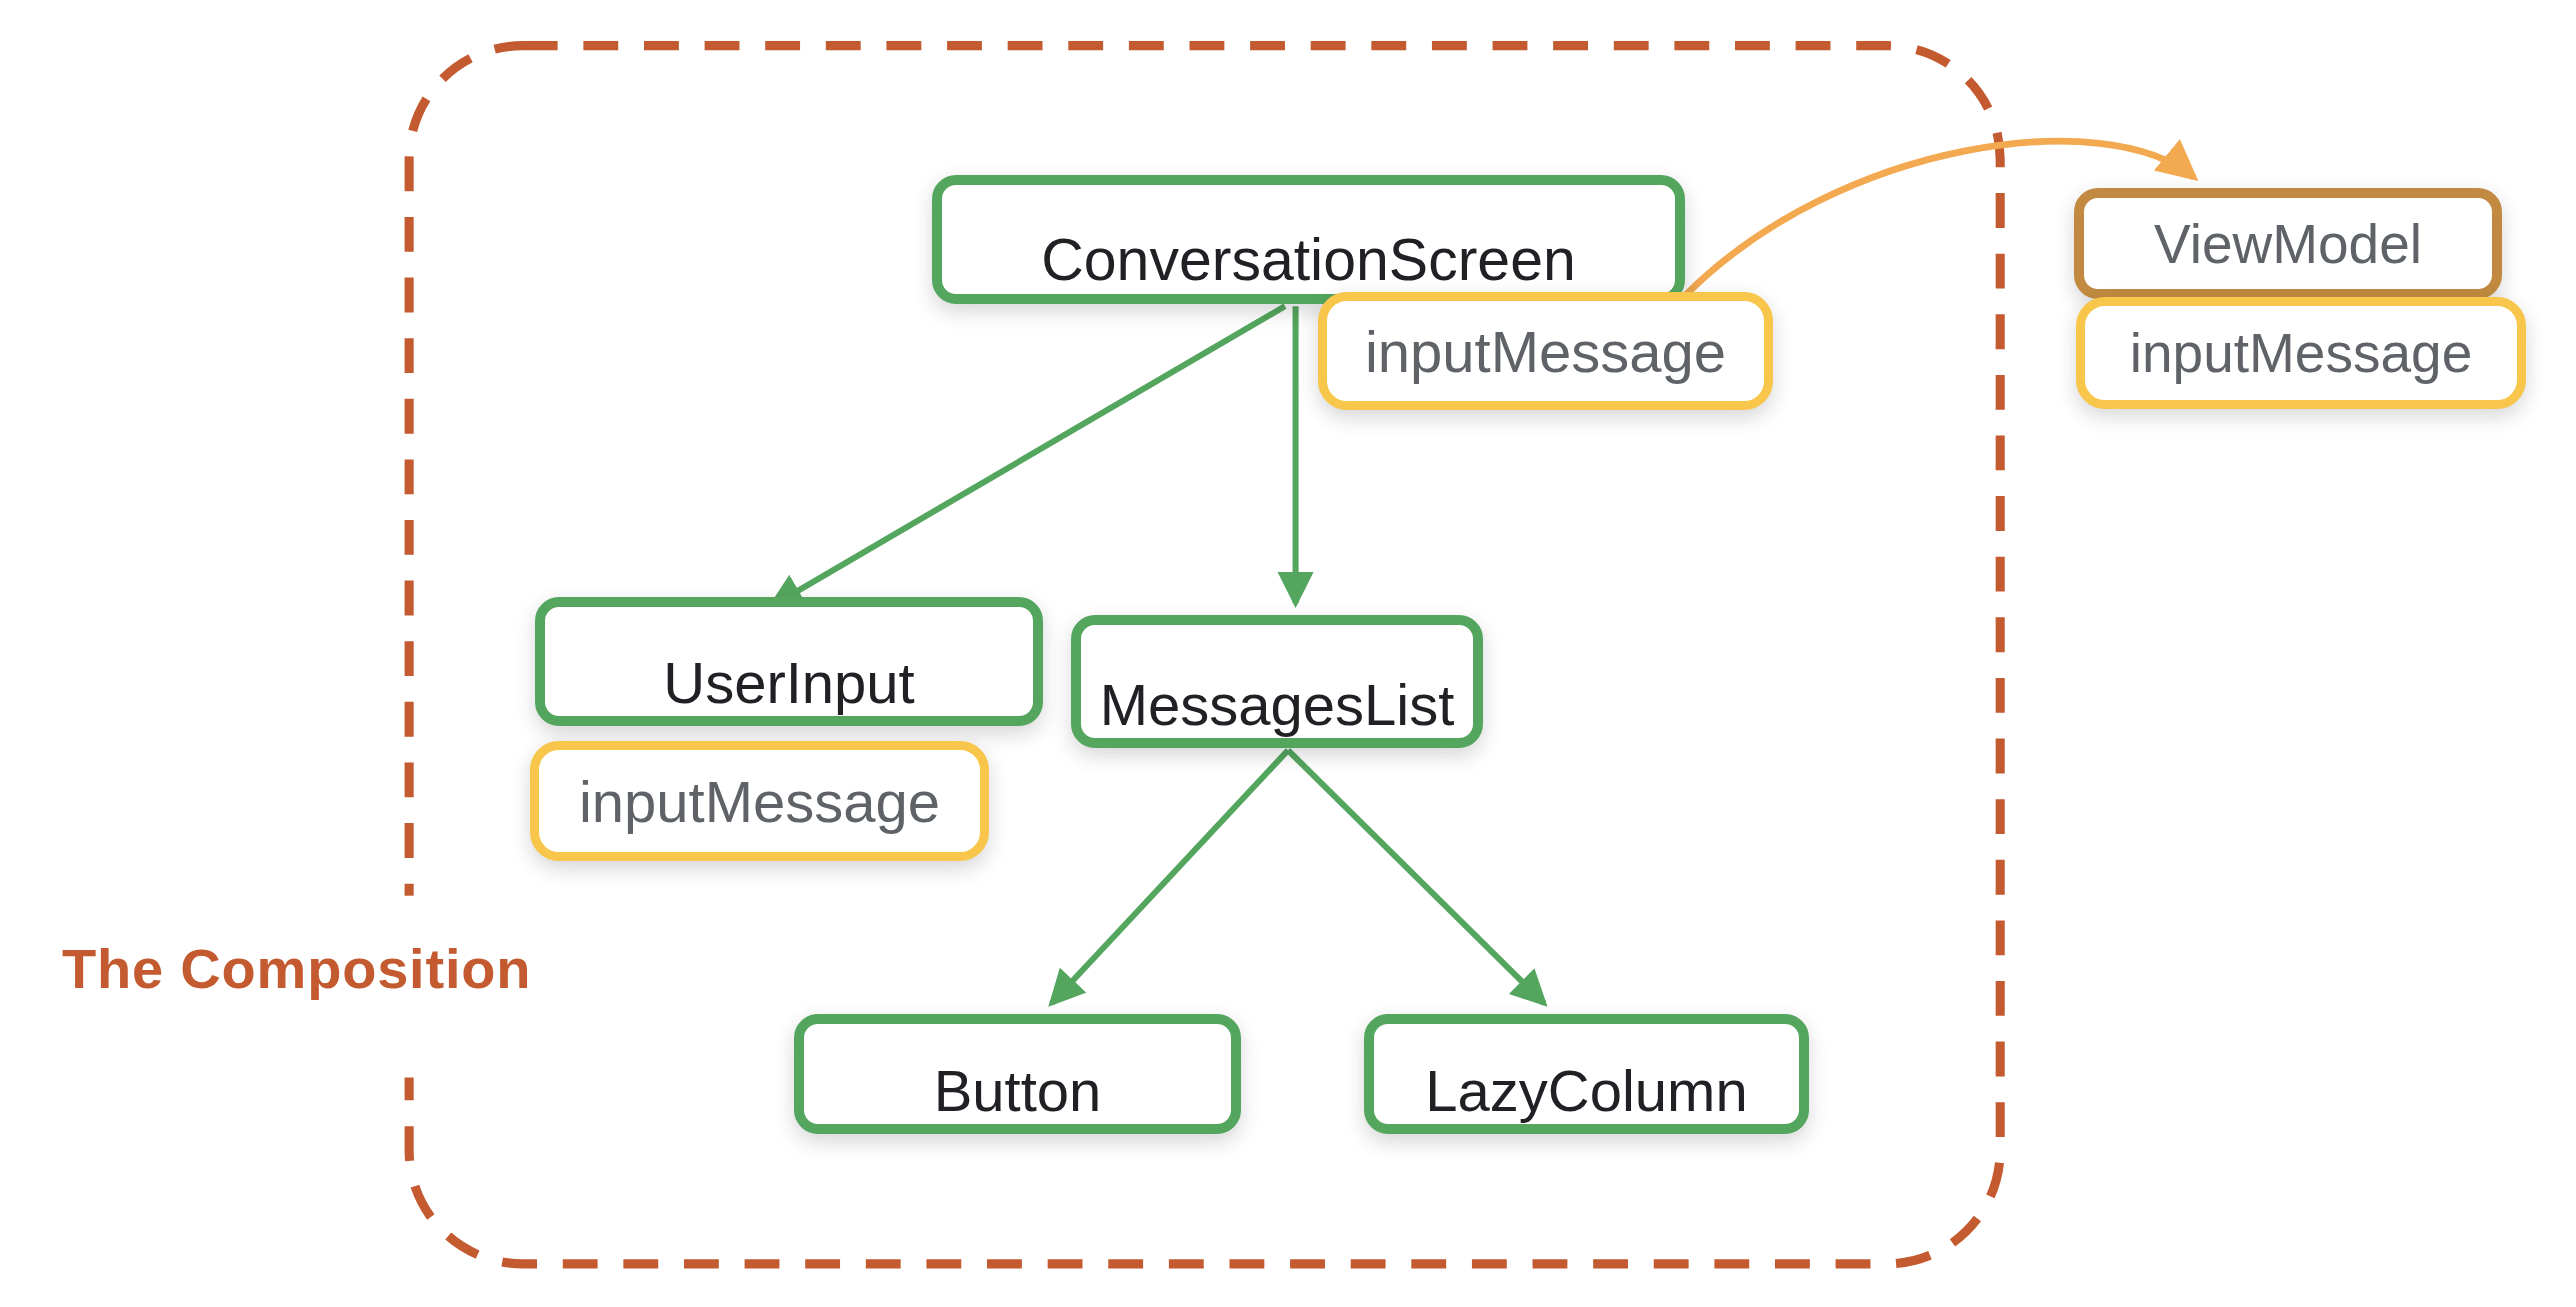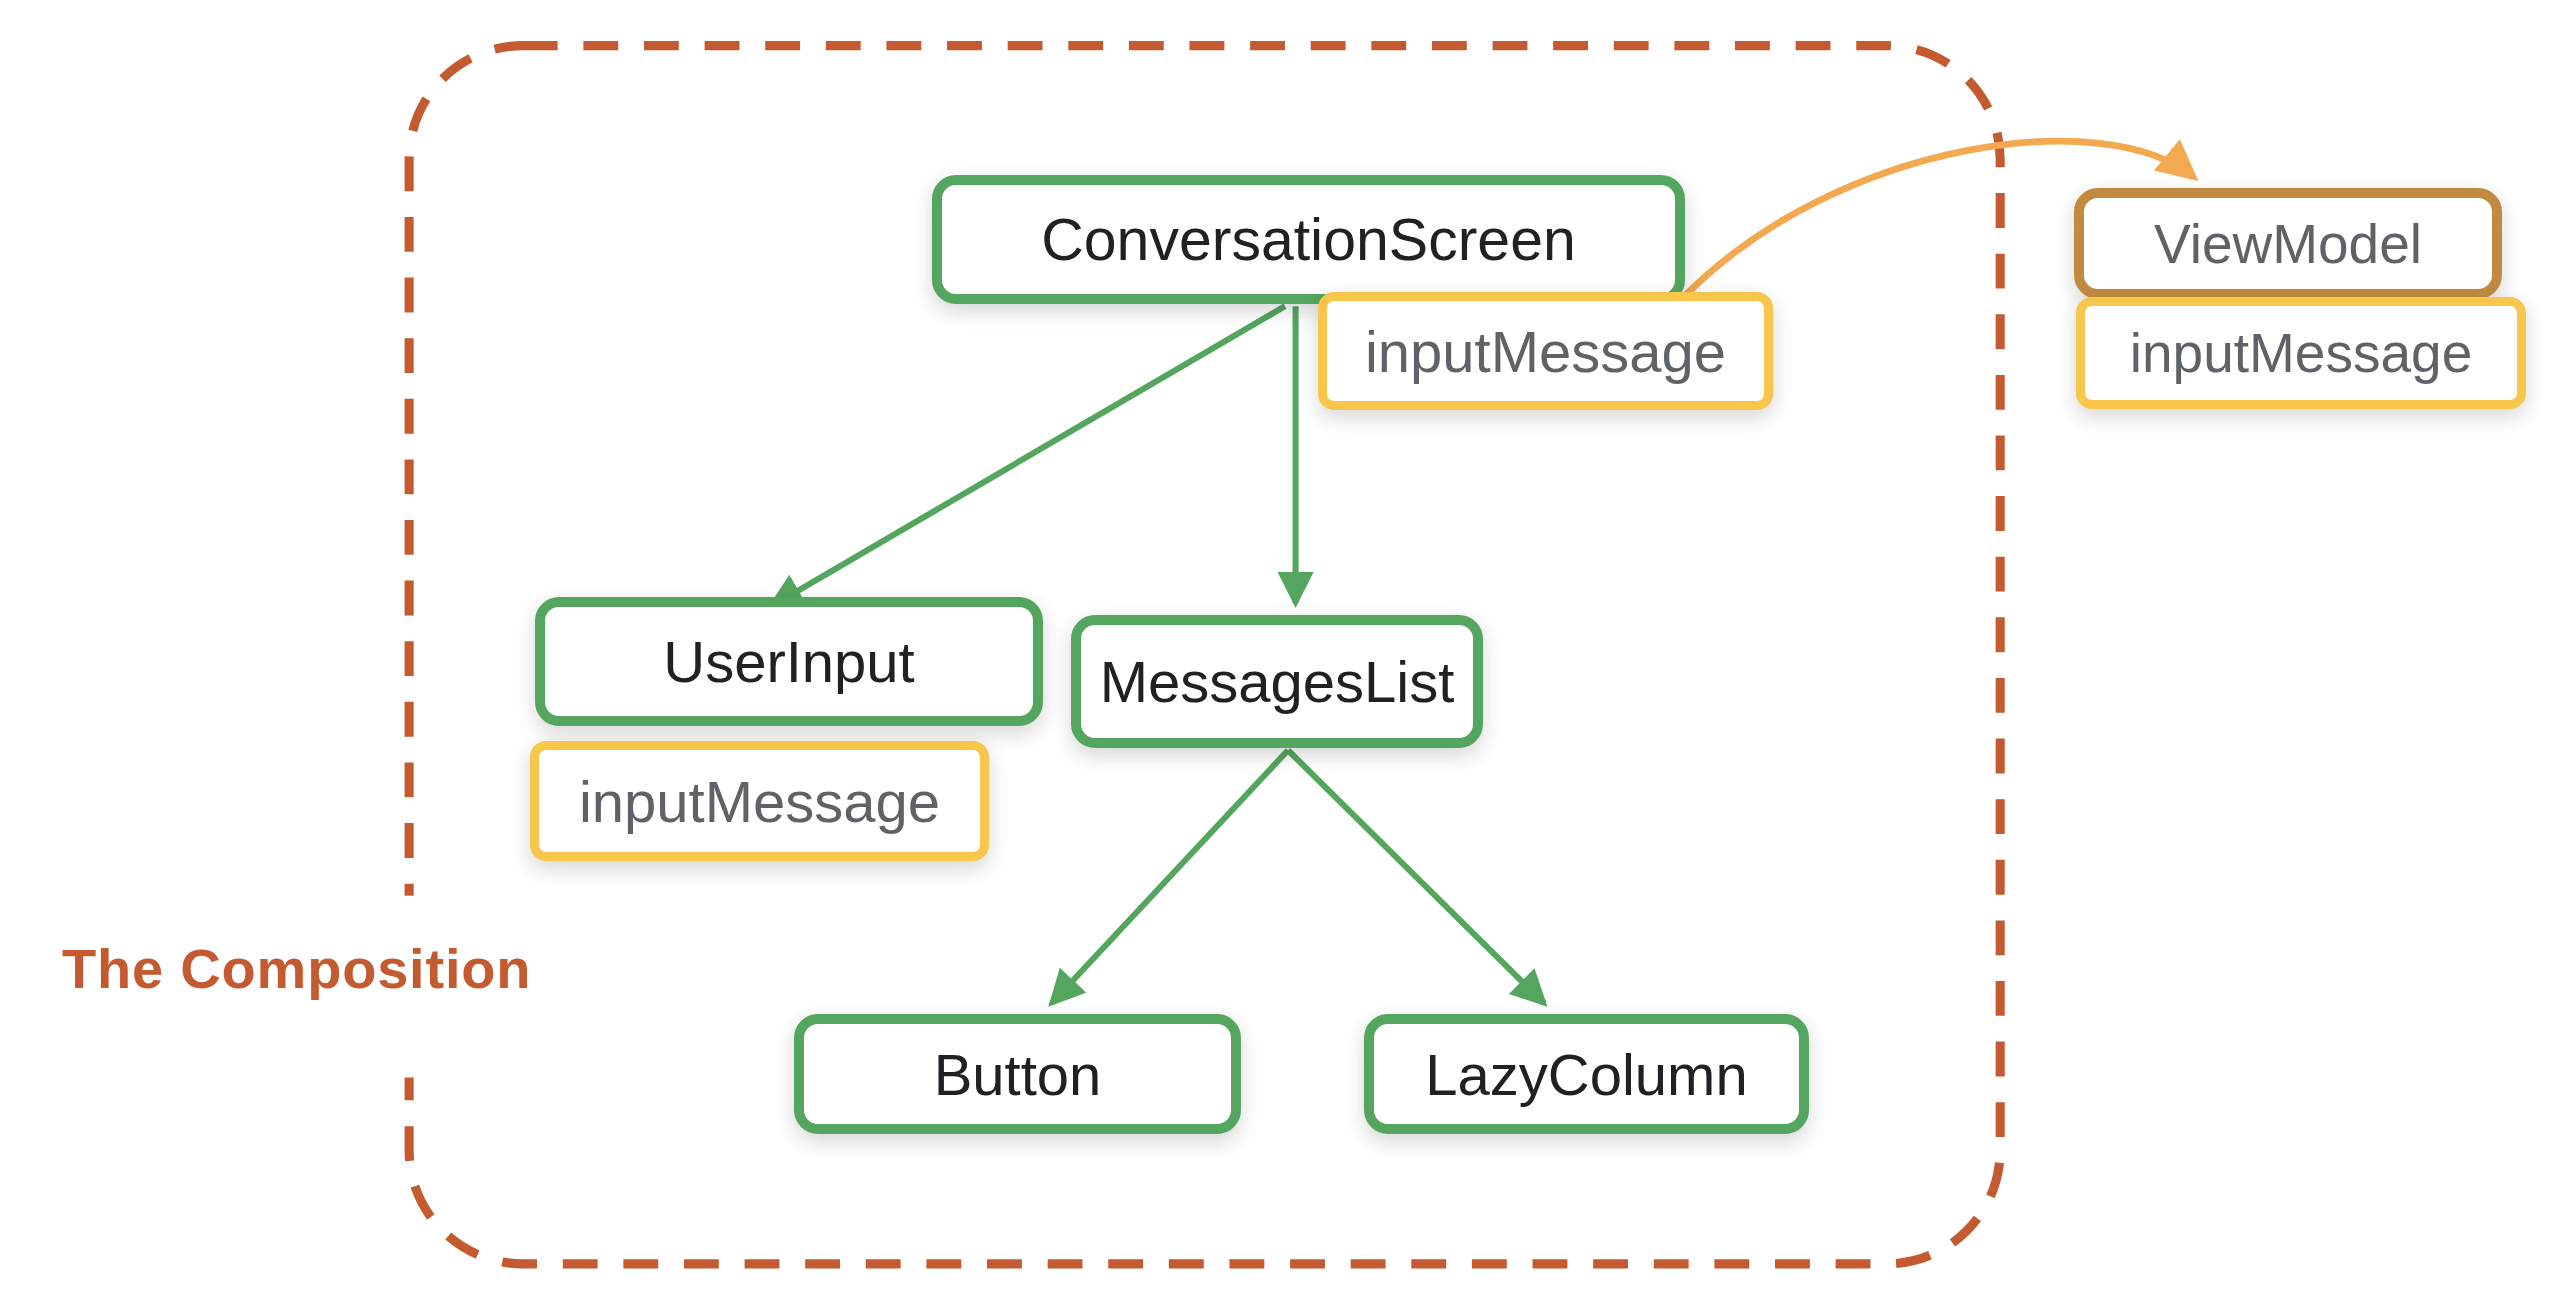--- a/index.html
+++ b/index.html
@@ -33,23 +33,23 @@
     box-sizing:border-box;
     background:#ffffff;
     display:flex;align-items:center;justify-content:center;
     border-radius:24px;
     box-shadow:0 7.6px 19.7px rgba(32,33,36,0.18);
     font-size:58px;
     color:var(--ink);
     white-space:nowrap;
     z-index:2;
   }
-  .node.green{border:10.6px solid var(--green);}
+  .node.green{border:10.6px solid var(--green);align-items:flex-end;}
   .node.brown{border:10.6px solid var(--brown);color:var(--gray);}
-  .node.chip{border:9.8px solid var(--yellow);color:var(--gray);z-index:3;border-radius:16px;}
+  .node.chip{border:9.8px solid var(--yellow);color:var(--gray);z-index:3;border-radius:29px;}
   .title{
     position:absolute;
     left:62px;top:936px;
     font-size:56px;
     font-weight:700;
     color:var(--boundary);
     z-index:4;
     white-space:nowrap;
     letter-spacing:0.8px;
   }

